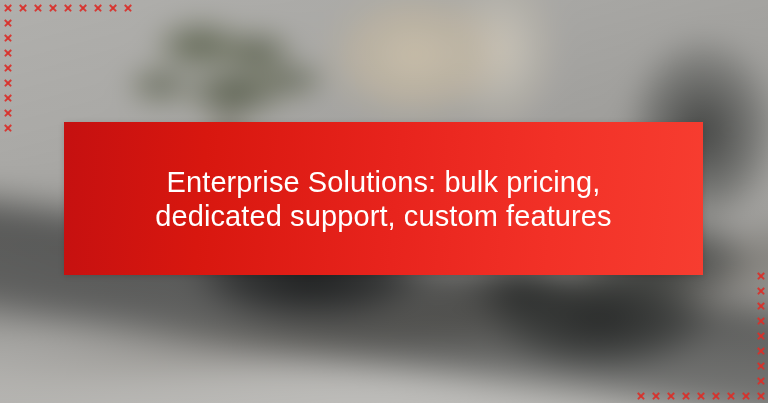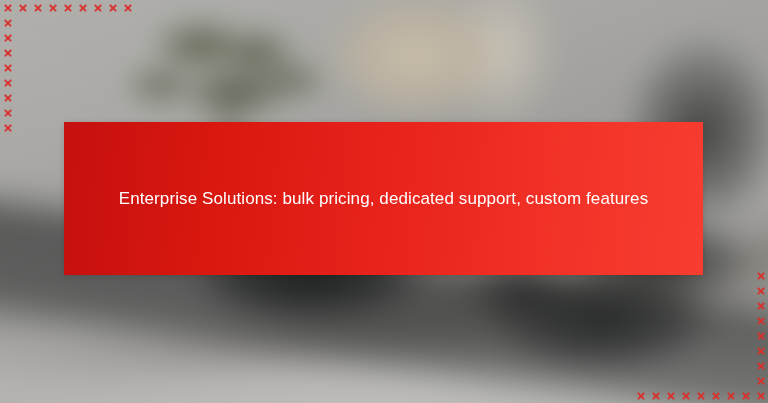--- a/index.html
+++ b/index.html
@@ -86,21 +86,21 @@
     width:639px; height:153px;
     background:linear-gradient(95deg, #c51010 0%, #d8170f 22%, #e8241d 52%, #f23127 76%, #f73d30 100%);
     display:flex;
     align-items:center;
     justify-content:center;
     box-shadow:0 1px 6px rgba(0,0,0,0.14);
   }
 
   #banner-text {
     color:#ffffff;
-    font-size:17px;
+    font-size:29px;
     line-height:34px;
     font-weight:400;
     text-align:center;
     letter-spacing:0.1px;
     max-width:530px;
     text-rendering:optimizeLegibility;
   }
 </style>
 <style>.xmark::before,.xmark::after{background:#d9302a;}</style></head>
 <body>

